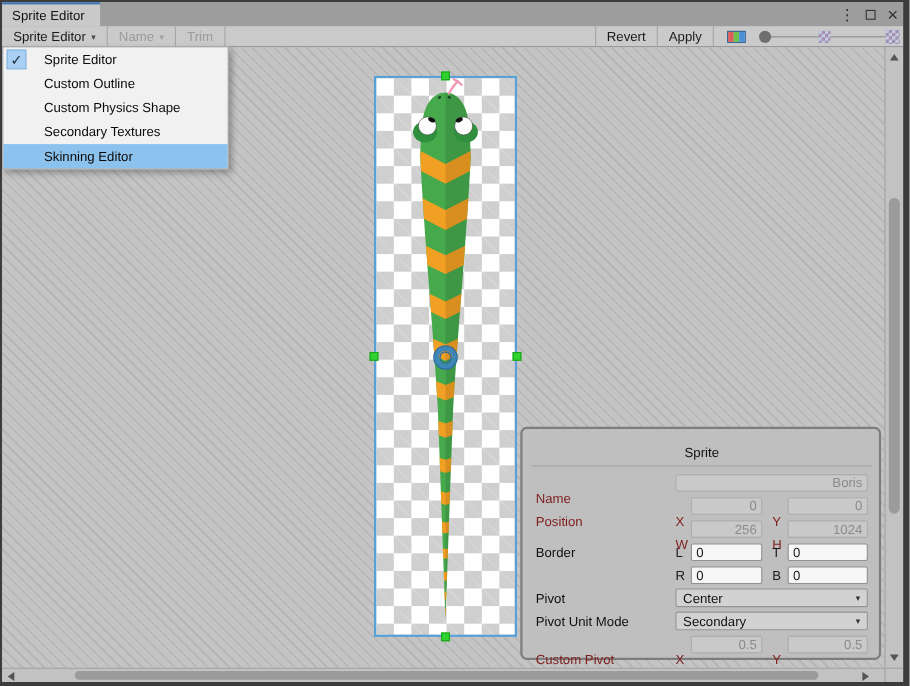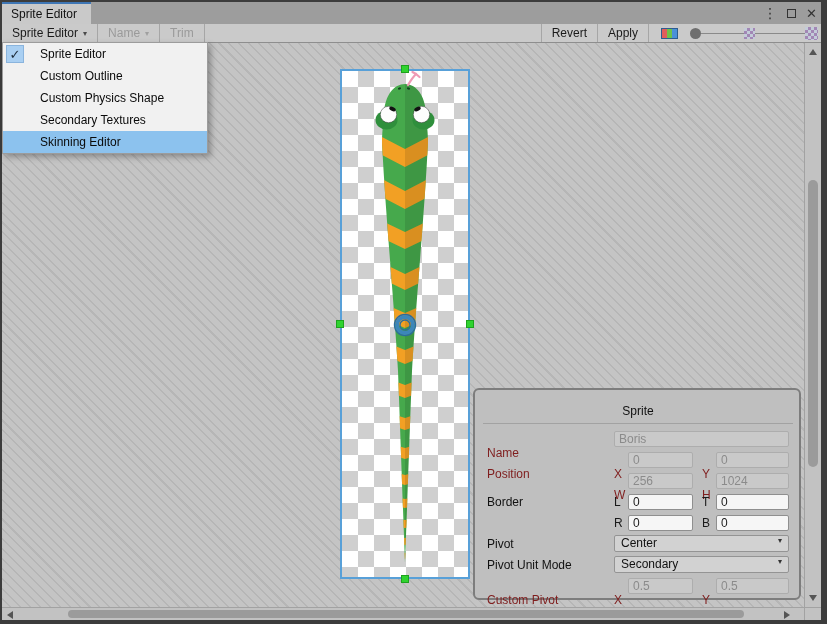--- a/index.html
+++ b/index.html
@@ -71,23 +71,23 @@
   .prow { display:flex; align-items:center; height:21px; }
   .plabel { width:127px; color:#111; }
   .plabel.dim, .flet.dim { color:#7f1d1d;margin-top:28px; }
   .flet { width:14px; color:#1a1a1a; }
   .cell { display:flex; align-items:center; }
   .cell + .cell { margin-left:9px; }
   input.fld { height:16px; border:1px solid #8f8f8f; background:#f6f6f6; color:#1a1a1a;
               font:12px "Liberation Sans", sans-serif; padding:0 4px; border-radius:2px; outline:none; }
   input.fld.w1 { width:65px; } input.fld.w2 { width:73px; }
   input.fld.wide { width:175px; }
-  input.fld:disabled { background:#c9c9c9; border-color:#adadad; color:#8b8b8b; }
+  input.fld:disabled { background:#c9c9c9; border-color:#adadad; color:#8b8b8b;text-align:right; }
   .dd { width:175px; height:17px; background:#d2d2d2; border:1px solid #949494; border-radius:2px;
-        display:flex; padding:0 6px; color:#111; position:relative; }
+        display:flex; align-items:center; padding:0 6px; color:#111; position:relative; }
   .dd .caret { position:absolute; right:6px; color:#333; }
 
   
   .vscroll { position:absolute; left:802px; top:41px; width:17px; height:564px; background:#c2c2c2;
              border-left:1px solid #a2a2a2; }
   .hscroll { position:absolute; left:0; top:605px; width:802px; height:13px; background:#c2c2c2;
              border-top:1px solid #a2a2a2; }
   .corner { position:absolute; left:802px; top:605px; width:17px; height:13px; background:#c2c2c2;
             border-left:1px solid #a2a2a2; border-top:1px solid #a2a2a2; }
   .vthumb { position:absolute; left:3px; top:137px; width:10px; height:287px; background:#9b9b9b; border-radius:5px; }

